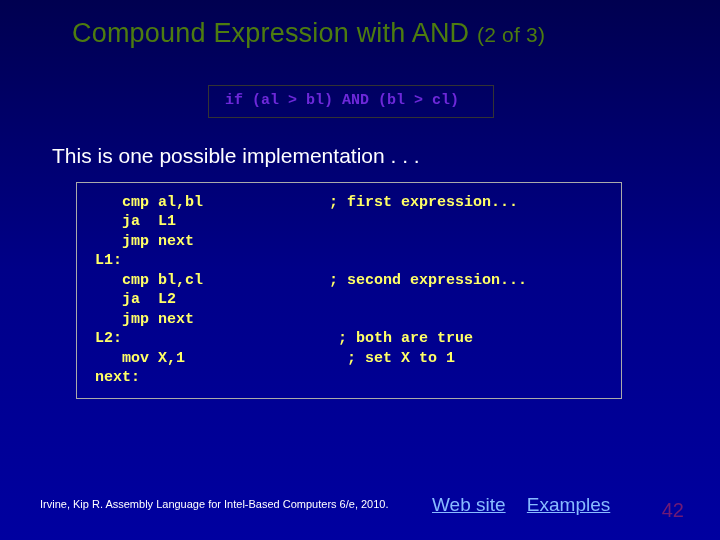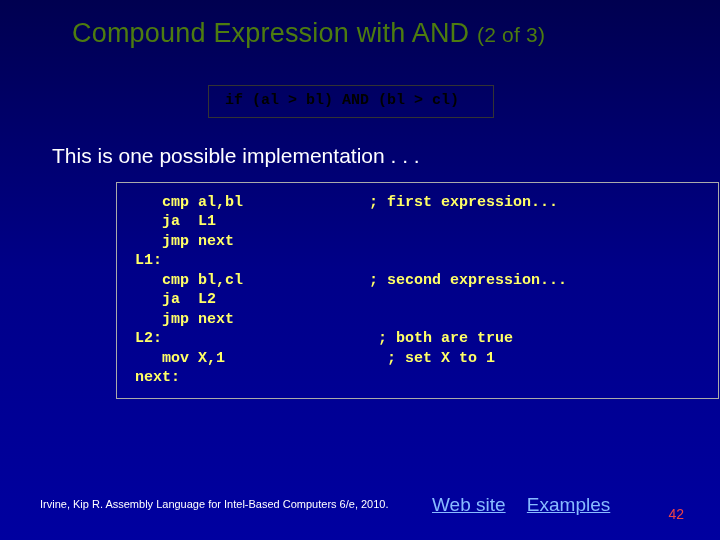--- a/index.html
+++ b/index.html
@@ -22,32 +22,32 @@
   }
   .pseudo-box {
     border: 1px solid #333;
     background: transparent;
     margin: 36px 0 0 208px;
     width: 286px;
     padding: 6px 0 6px 16px;
     font-family: "Courier New", Courier, monospace;
     font-size: 15px;
     font-weight: bold;
-    color: #000000;
+    color: #6d28d9;
     line-height: 1.25;
   }
   .intro-text {
     color: #ffffff;
     font-size: 21px;
     padding: 26px 0 0 52px;
   }
   .code-box {
     border: 1px solid #aaa;
-    margin: 14px 0 0 116px;
-    width: 603px;
+    margin: 14px 0 0 76px;
+    width: 546px;
     padding: 10px 8px 10px 18px;
     font-family: "Courier New", Courier, monospace;
     font-size: 15px;
     font-weight: bold;
     color: #ffff66;
     white-space: pre;
     line-height: 1.3;
   }
   .footer {
     position: absolute;
@@ -73,22 +73,22 @@
   .footer-links a {
     color: #88bbff;
     text-decoration: underline;
     margin-right: 16px;
     cursor: pointer;
   }
   .slide-num {
     position: absolute;
     right: 36px;
     bottom: 4px;
-    color: #ef4444;
-    font-size: 14px;
+    color: #701a75;
+    font-size: 20px;
   }
 </style>
 </head>
 <body>
 
 <div class="title">
   <span>Compound Expression with AND</span>
   <span class="title-sub">(2 of 3)</span>
 </div>
 

